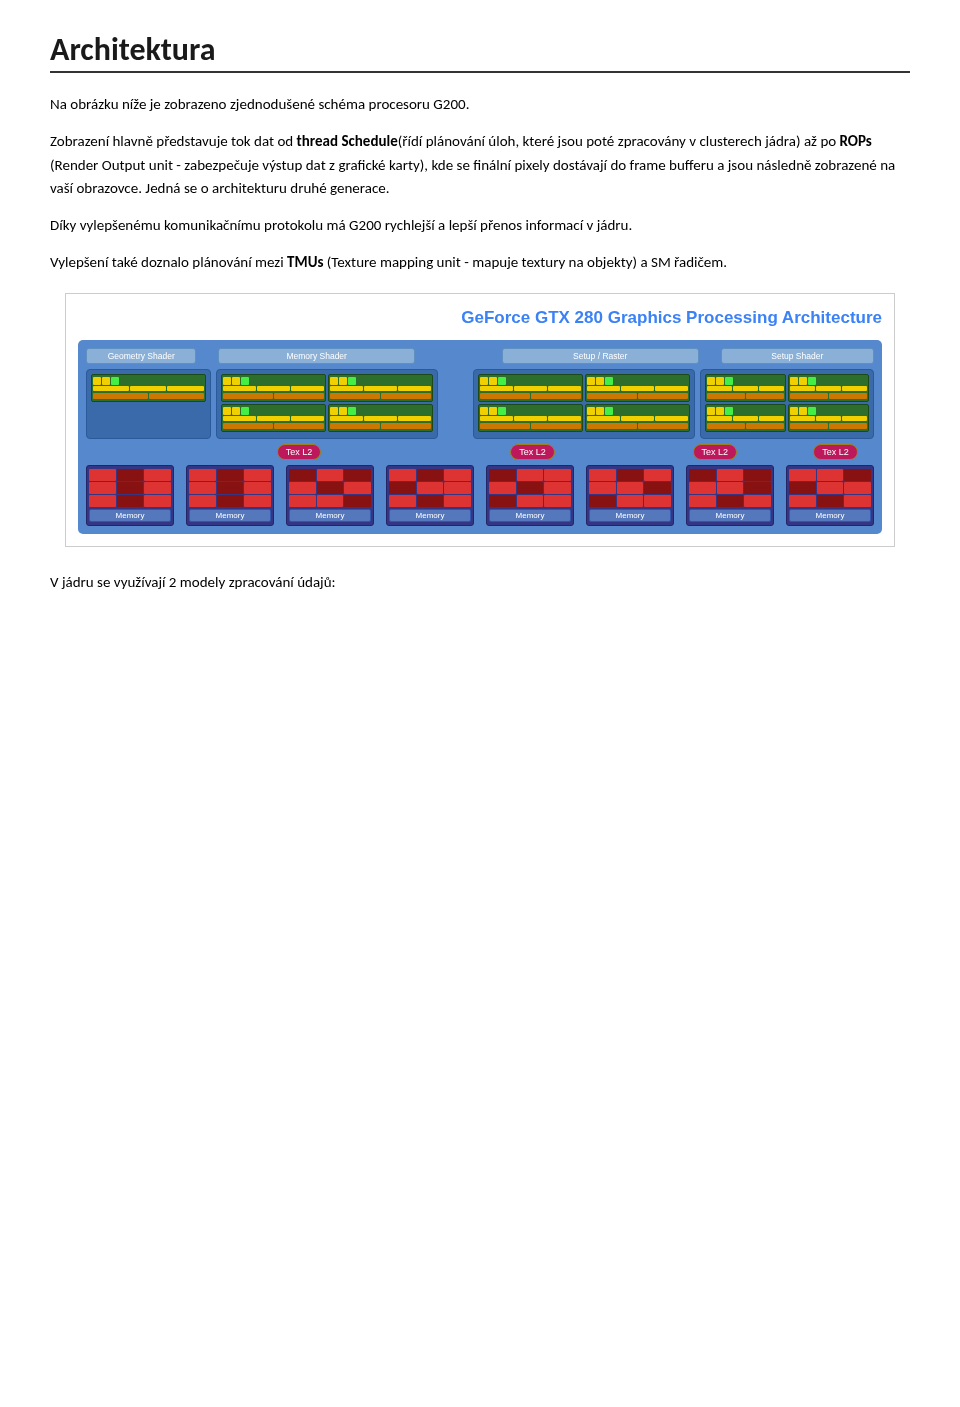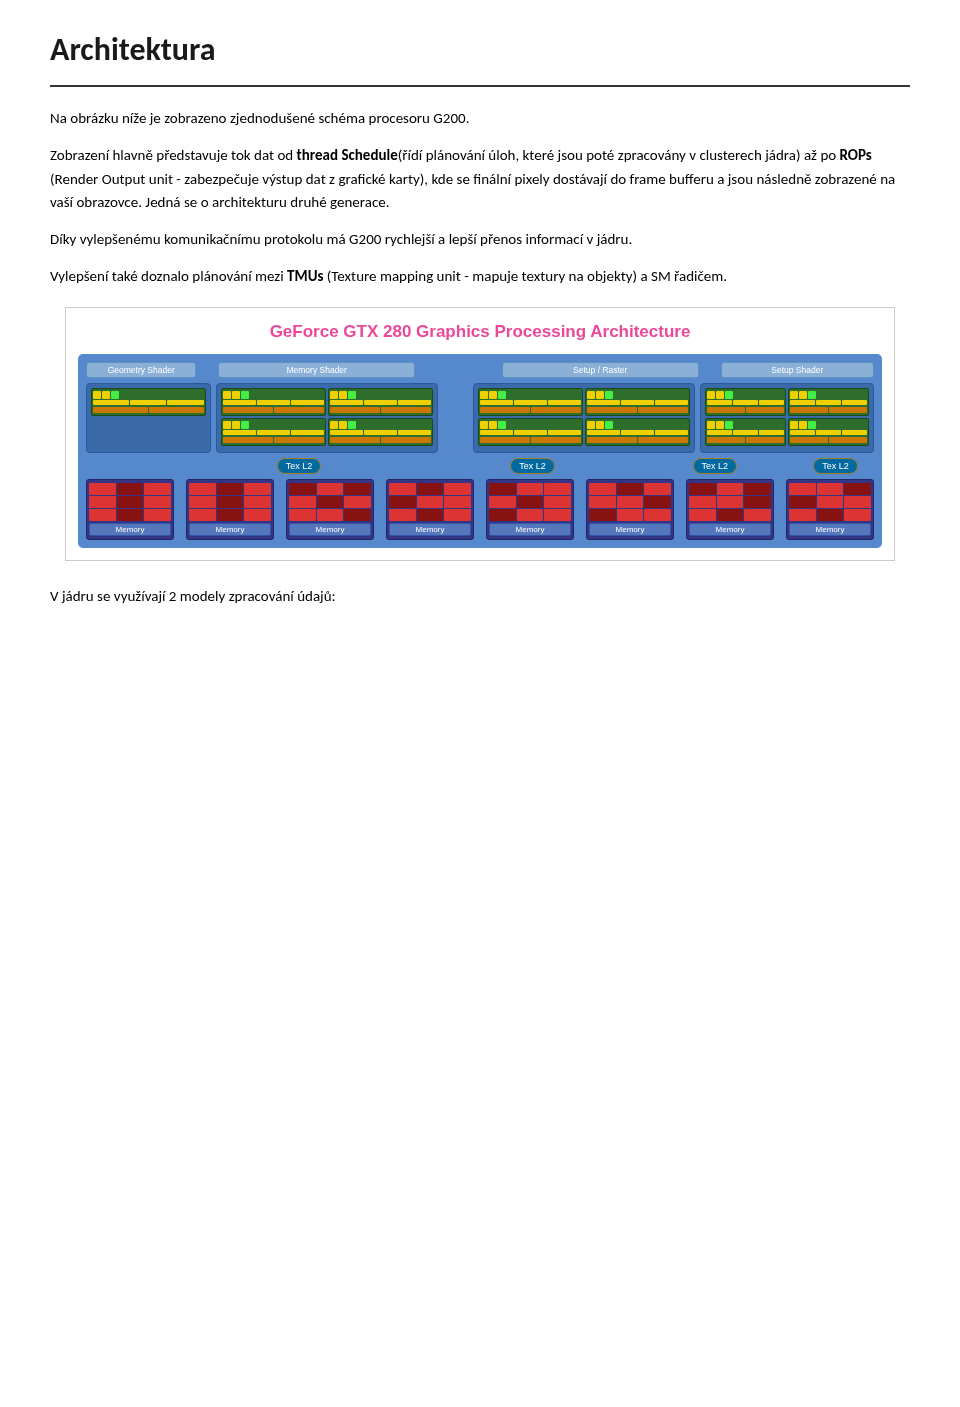--- a/index.html
+++ b/index.html
@@ -8,21 +8,21 @@
       font-size: 15px;
       background: #fff;
       color: #000;
       width: 960px;
       padding: 30px 50px 50px 50px;
     }
     h1 {
       font-size: 32px;
       font-weight: bold;
       margin-bottom: 10px;
-      padding-bottom: 16px;
+      padding-bottom: 2px;
       border-bottom: 2px solid #333;
       color: #1a1a1a;
     }
     .content {
       margin-top: 20px;
     }
     p {
       margin-bottom: 14px;
       line-height: 1.55;
     }
@@ -32,24 +32,24 @@
       display: flex;
       justify-content: center;
     }
     .diagram {
       background: #fff;
       border: 1px solid #ccc;
       padding: 14px 12px 12px 12px;
       width: 830px;
     }
     .diagram-title {
-      text-align: center;
+      text-align: right;
       font-size: 17px;
       font-weight: bold;
-      color: #ec4899;
+      color: #3b82f6;
       margin-bottom: 12px;
       font-family: Arial, sans-serif;
     }
     
     ul {
       margin-left: 30px;
       margin-top: 8px;
     }
     ul li {
       margin-bottom: 6px;
@@ -122,21 +122,21 @@
       display: flex;
       gap: 5px;
       margin: 5px 0;
     }
     .tex-unit {
       flex: 1;
       display: flex;
       justify-content: center;
     }
     .tex-badge {
-      background: #0369a1;
+      background: #be185d;
       border: 1px solid #a08020;
       border-radius: 8px;
       color: #fff;
       font-size: 9px;
       font-family: Arial, sans-serif;
       padding: 2px 8px;
     }
     .mem-section {
       display: flex;
       gap: 12px;

